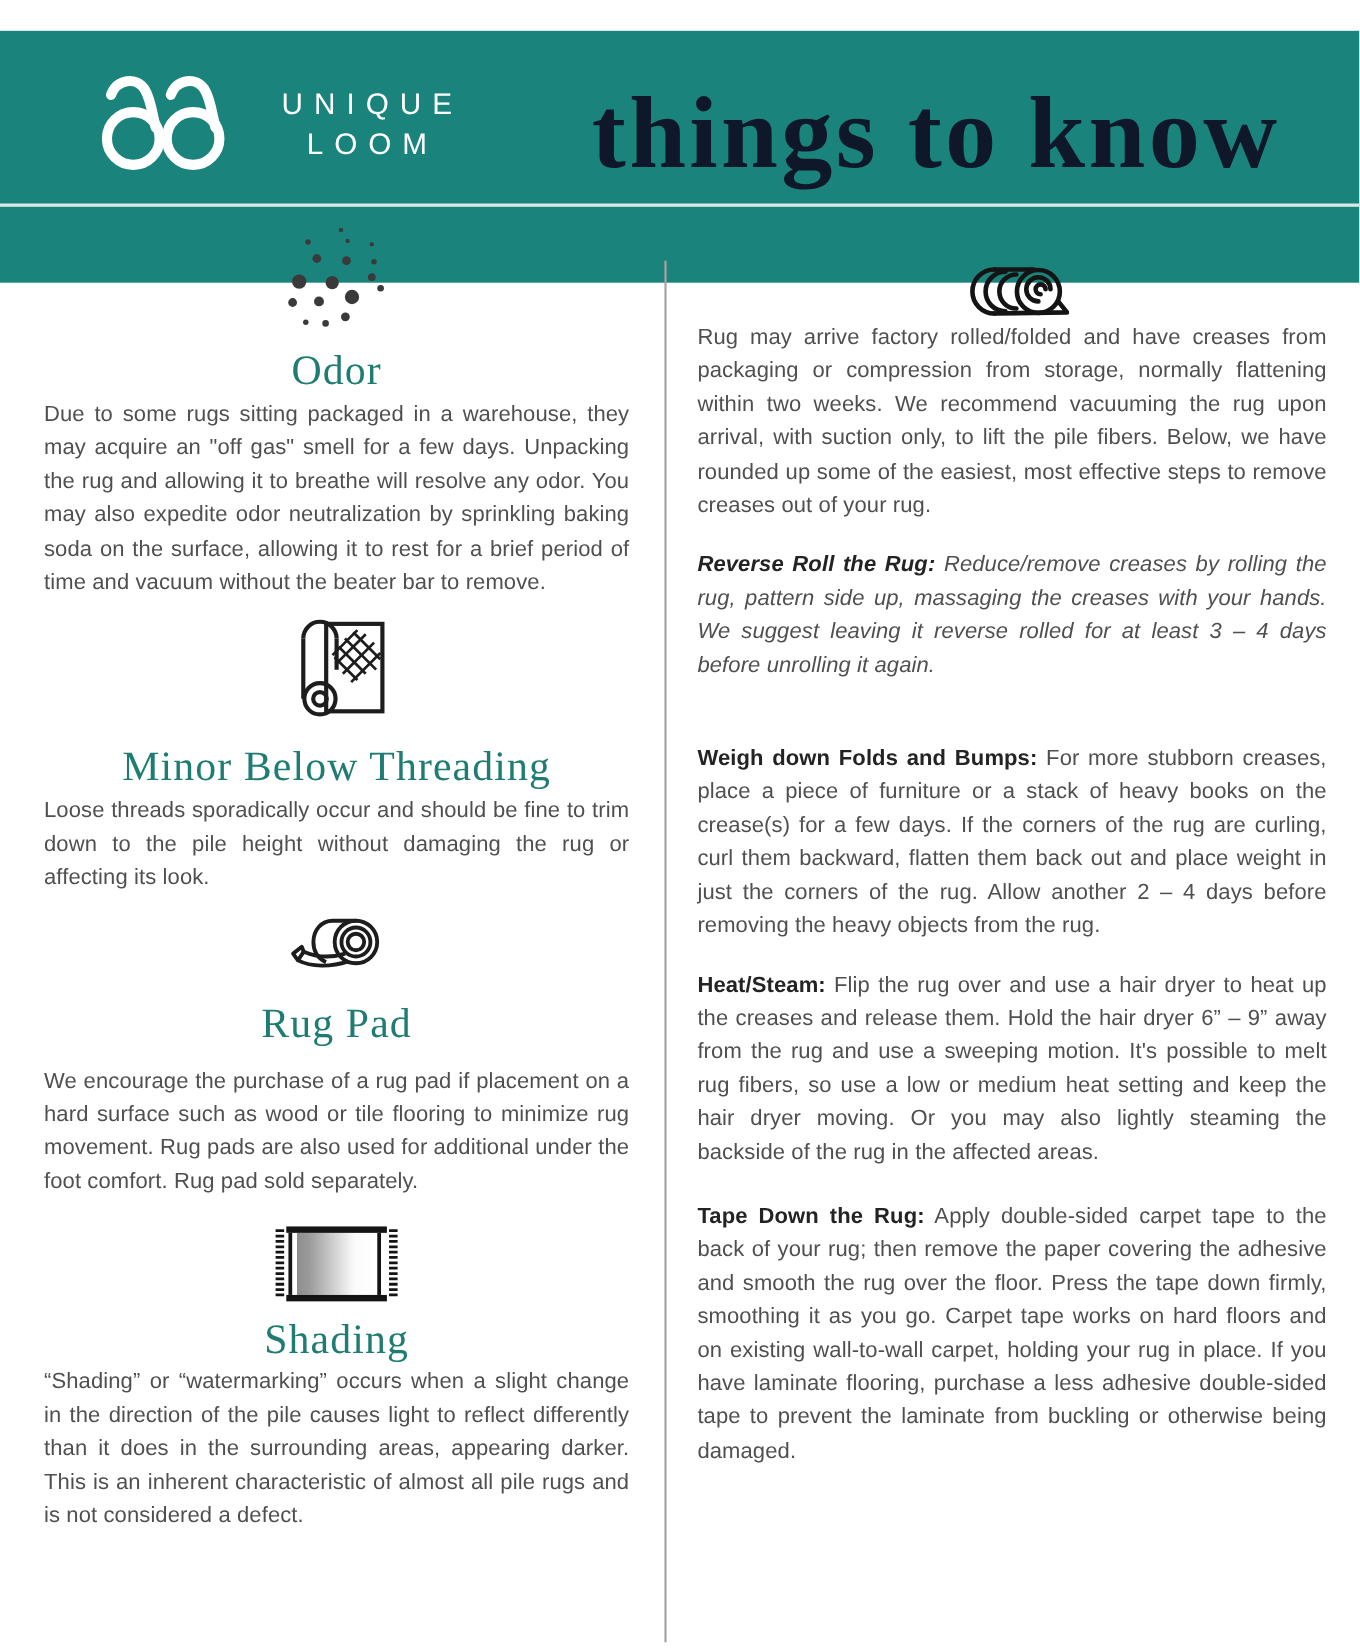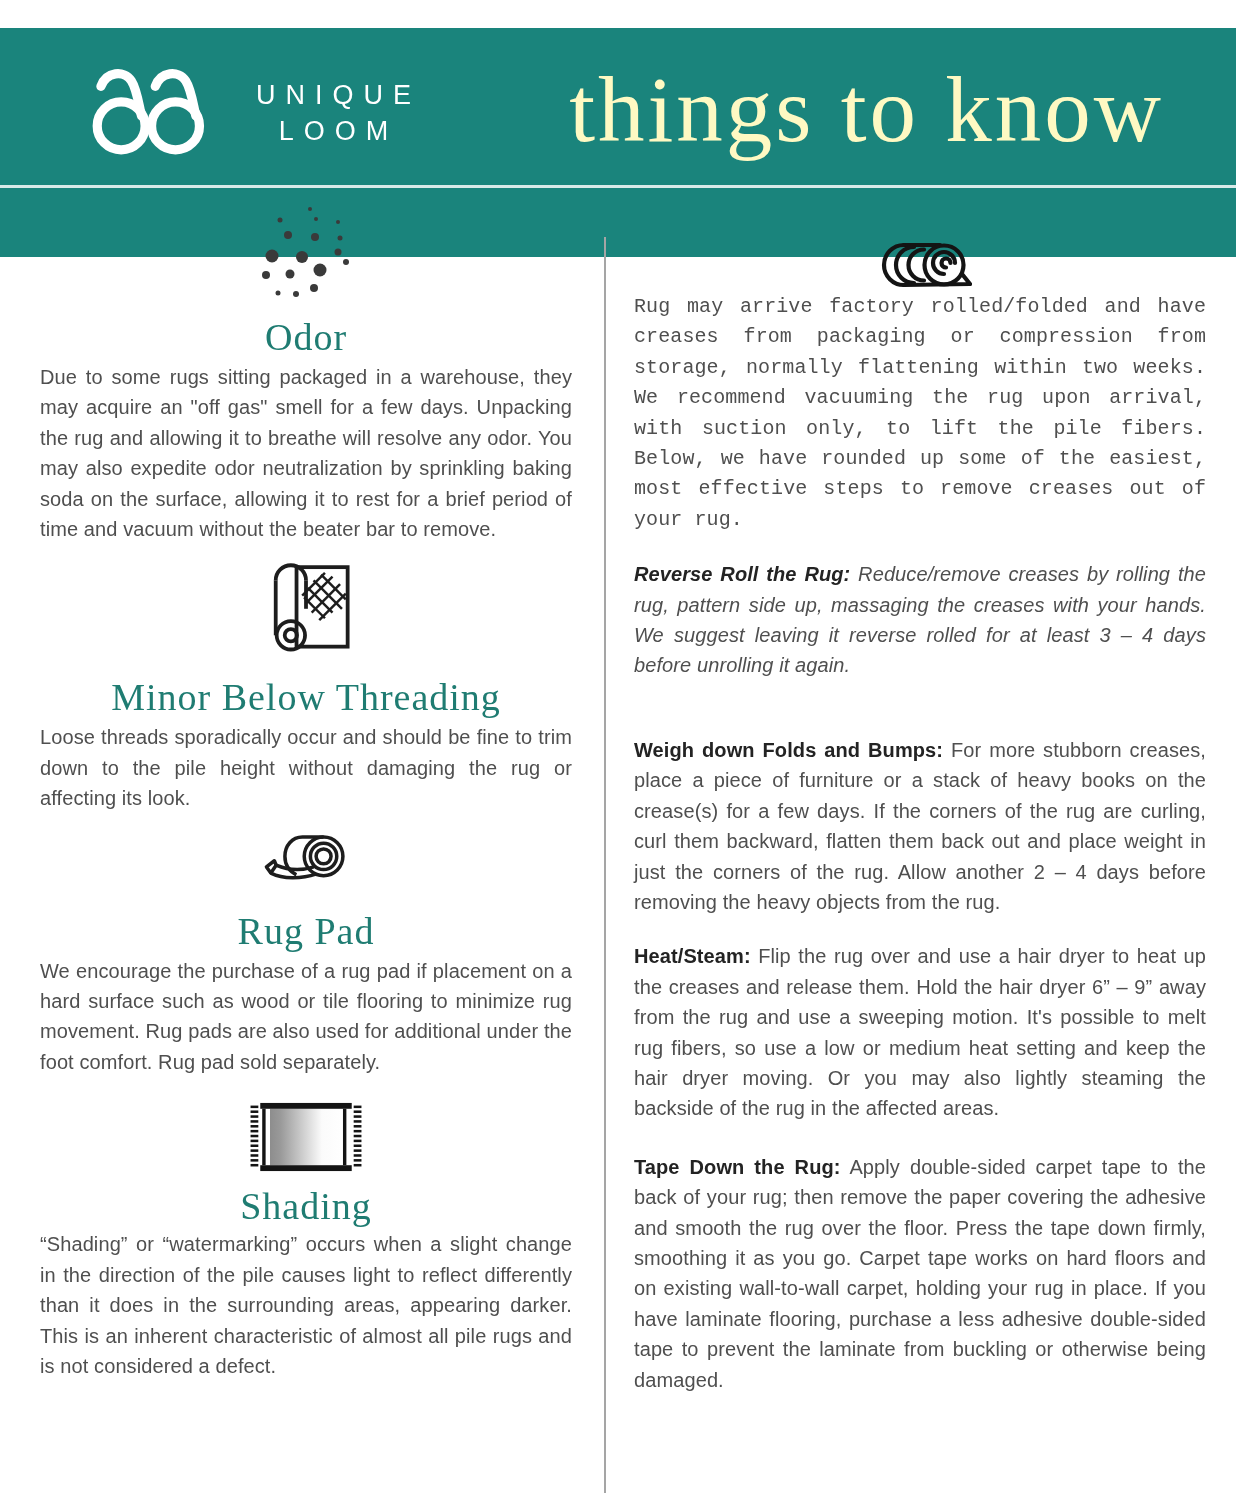--- a/index.html
+++ b/index.html
@@ -16,23 +16,23 @@
   }
   .brand{
     position:absolute;left:88px;top:38px;display:flex;align-items:center;
   }
   .brand-logo{display:block;}
   .brand-words{
     margin-left:16px;color:#ffffff;letter-spacing:10px;
     font-size:27px;line-height:36px;text-align:center;font-weight:400;
   }
   .header-title{
-    position:absolute;right:72px;top:22px;
+    position:absolute;right:72px;top:34px;
     font-family:"Liberation Serif", serif;
-    font-size:93px;line-height:120px;color:#fef9c3;letter-spacing:3px;font-weight:400;
+    font-size:93px;line-height:120px;color:#0f172a;letter-spacing:3px;font-weight:700;
     white-space:nowrap;
   }
   
   .v-divider{
     position:absolute;left:604px;top:237px;width:2px;height:1256px;background:#a5a5a5;
   }
   
   .col{position:absolute;top:188px;display:flex;flex-direction:column;align-items:center;}
   .col-left{left:40px;width:532px;padding-top:16px;}
   .col-right{left:634px;width:572px;padding-top:54px;}
@@ -47,27 +47,27 @@
   .body-text strong{color:#232323;font-weight:bold;}
   
   .icon-odor{margin-top:0;}
   .t-odor{margin-top:14px;}
   .b-odor{margin-top:4px;}
   .icon-thread{margin-top:8px;}
   .t-thread{margin-top:18px;}
   .b-thread{margin-top:4px;}
   .icon-pad{margin-top:16px;}
   .t-pad{margin-top:22px;}
-  .b-pad{margin-top:4px;}
+  .b-pad{margin-top:16px;}
   .icon-shade{margin-top:24px;}
   .t-shade{margin-top:12px;}
   .b-shade{margin-top:2px;}
   
   .t-crease{margin-top:30px;}
-  .b-intro{margin-top:4px;margin-bottom:24px;font-family:Liberation Mono, monospace;}
+  .b-intro{margin-top:4px;margin-bottom:24px;}
   .b-step1{margin-bottom:26px;font-style:italic;}
   .b-step2{margin-bottom:24px;margin-top:28px;}
   .b-step3{margin-bottom:28px;}
 </style>
 </head>
 <body>
 
 <div class="page">
 
   <div class="banner">

